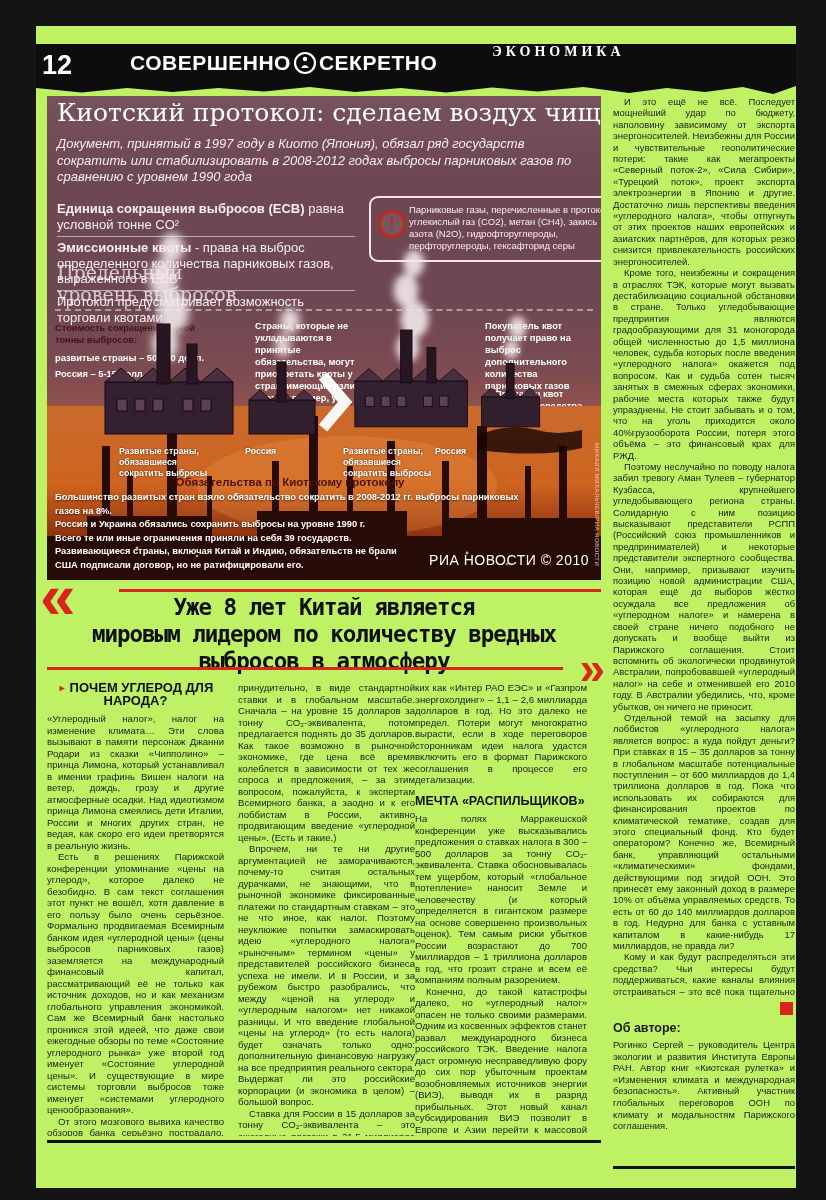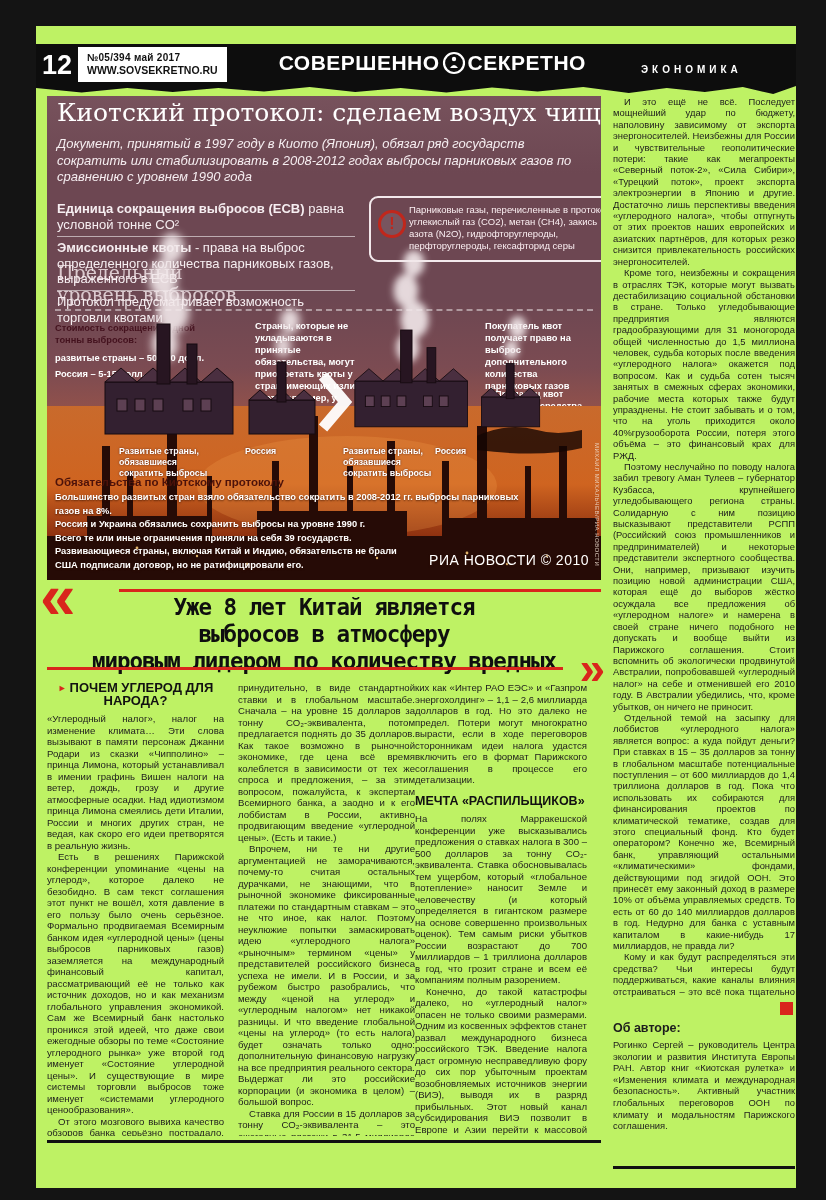--- a/index.html
+++ b/index.html
@@ -10,21 +10,21 @@
   #masthead{position:absolute;left:0;top:18px;width:760px;height:50px;background:#0d0d0d;
     clip-path:polygon(0 0,100% 0,100% 84%,97% 100%,93% 86%,88% 96%,83% 88%,78% 98%,72% 86%,66% 95%,60% 87%,54% 97%,48% 88%,42% 96%,36% 86%,30% 95%,24% 88%,18% 96%,12% 88%,6% 97%,0 88%);
     display:flex;align-items:flex-start;color:#fff;}
   .mh-num{width:42px;font-size:27px;font-weight:bold;text-align:center;line-height:42px;}
   .mh-info{background:#fff;color:#111;margin:3px 0 0 0;padding:4px 9px 5px;line-height:13px;}
   .mh-info .l1{font-size:10px;font-weight:bold;letter-spacing:.3px;}
   .mh-info .l2{font-size:10.5px;font-weight:bold;}
   .mh-logo{display:flex;align-items:center;gap:2px;margin:7px 0 0 52px;font-weight:bold;
     font-size:21px;letter-spacing:.5px;white-space:nowrap;font-family:"Liberation Sans",sans-serif;}
   .mh-emblem{width:24px;height:24px;display:inline-block;}
-  .mh-section{margin:20px 0 0 55px;font-size:10px;font-weight:bold;letter-spacing:4px;}
+  .mh-section{margin:0 0 0 55px;font-size:14px;font-weight:bold;letter-spacing:4px;font-family:Liberation Serif, serif;}
 
   
   #info{position:absolute;left:11px;top:70px;width:554px;height:484px;overflow:hidden;
     background:linear-gradient(180deg,#77525c 0%,#6d4752 16%,#6d4752 42%,#7b4b52 56%,#94524a 66%,#b35a39 74%,#cf6a26 82%,#a6430f 100%);
     color:#fff;}
   .ig-title{position:absolute;left:10px;top:2px;width:540px;font-family:"DejaVu Serif","Liberation Serif",serif;
     font-size:25px;color:#fff;white-space:nowrap;}
   .ig-sub{position:absolute;left:10px;top:40px;width:534px;font-size:13px;line-height:1.27;color:#f6eef1;font-style:italic;}
   .ig-defs{position:absolute;left:10px;top:102px;width:298px;font-size:13px;line-height:1.22;color:#f6eef1;}
   .ig-defs .item{padding:3px 0;}
@@ -43,21 +43,21 @@
   .ig-buyer{position:absolute;left:438px;top:224px;width:108px;font-size:9.3px;line-height:1.3;font-weight:bold;color:#fff;}
   .ig-seller{position:absolute;left:448px;top:292px;width:100px;font-size:9.3px;line-height:1.3;font-weight:bold;color:#fff;}
   .ig-photo{position:absolute;left:0;bottom:0;width:554px;height:174px;z-index:1;}
   .ig-fac{position:absolute;left:40px;top:128px;width:470px;height:245px;z-index:2;}
   .fl{position:absolute;z-index:3;font-size:8.8px;line-height:1.25;font-weight:bold;color:#fff;text-shadow:0 0 2px rgba(40,10,20,.7);}
   .fl1{left:72px;top:350px;width:96px;}
   .fl2{left:198px;top:350px;width:60px;}
   .fl3{left:296px;top:350px;width:96px;}
   .fl4{left:388px;top:350px;width:60px;}
   .ig-oblig{position:absolute;left:8px;top:380px;width:470px;z-index:4;}
-  .ig-oblig .hd{font-size:11.5px;font-weight:bold;color:#4d120a;margin-bottom:3px;}
+  .ig-oblig .hd{font-size:11.5px;font-weight:bold;color:#4d120a;margin-bottom:3px;text-align:center;}
   .ig-oblig .ln{font-size:9.3px;line-height:13.5px;font-weight:bold;color:#fff;text-shadow:0 1px 2px rgba(50,15,0,.75);}
   .ig-credit{position:absolute;right:12px;bottom:12px;z-index:4;font-size:14px;font-weight:normal;color:#fff;
     text-shadow:0 1px 2px rgba(50,15,0,.8);letter-spacing:.5px;}
   .ig-vcred{position:absolute;right:1px;bottom:14px;z-index:5;writing-mode:vertical-rl;font-size:6px;
     color:#efe0d2;opacity:.85;letter-spacing:.5px;}
 
   
   #pq{position:absolute;left:11px;top:559px;width:554px;height:94px;}
   .pq-line-top{position:absolute;left:72px;right:0;top:4px;height:3px;background:#d9261c;}
   .pq-line-bot{position:absolute;left:0;right:38px;bottom:9px;height:3px;background:#d9261c;}
@@ -89,24 +89,20 @@
   .about-t{font-size:9.4px;line-height:11.6px;text-align:justify;}
   .sb-rule{position:absolute;left:577px;top:1140px;width:182px;height:3px;background:#111;}
 </style>
 </head>
 <body>
 
 <div id="page">
 
   <div id="masthead">
     <div class="mh-num">12</div>
-    <div class="mh-info">
-      <div class="l1">№05/394   май 2017</div>
-      <div class="l2">WWW.SOVSEKRETNO.RU</div>
-    </div>
     <div class="mh-logo">
       <span>СОВЕРШЕННО</span>
       <span class="mh-emblem">
         <svg viewBox="0 0 24 24" width="24" height="24">
           <circle cx="12" cy="12" r="10" fill="none" stroke="#fff" stroke-width="2.2"></circle>
           <circle cx="12" cy="8" r="2.2" fill="#fff"></circle>
           <path d="M8,17 q4,-6 8,0 z" fill="#fff"></path>
         </svg>
       </span>
       <span>СЕКРЕТНО</span>
@@ -247,22 +243,22 @@
     </div>
     <div class="ig-credit">РИА НОВОСТИ © 2010</div>
     <div class="ig-vcred">МИХАИЛ МИХАЛЬЧЕВ/РИА НОВОСТИ</div>
   </div>
 
   <div id="pq">
     <span class="pq-open">«</span>
     <div class="pq-line-top"></div>
     <div class="pq-text">
       <span>Уже 8 лет Китай является</span>
+      <span>мировым лидером по количеству вредных</span>
       <span>выбросов в атмосферу</span>
-      <span>мировым лидером по количеству вредных</span>
     </div>
     <div class="pq-line-bot"></div>
     <span class="pq-close">»</span>
   </div>
 
   <div id="col1" class="col">
     <h3 class="art-h1"><span class="tri">►</span><span>ПОЧЁМ УГЛЕРОД ДЛЯ НАРОДА?</span></h3>
     <p class="ni">«Углеродный налог», налог на изменение климата… Эти слова вызывают в памяти персонаж Джанни Родари из сказки «Чипполино» – принца Лимона, который устанавливал в имении графинь Вишен налоги на ветер, дождь, грозу и другие атмосферные осадки. Над идиотизмом принца Лимона смеялись дети Италии, России и многих других стран, не ведая, как скоро его идеи претворятся в реальную жизнь.</p>
     <p>Есть в решениях Парижской конференции упоминание «цены на углерод», которое далеко не безобидно. В сам текст соглашения этот пункт не вошёл, хотя давление в его пользу было очень серьёзное. Формально продвигаемая Всемирным банком идея «углеродной цены» (цены выбросов парниковых газов) заземляется на международный финансовый капитал, рассматривающий её не только как источник доходов, но и как механизм глобального управления экономикой. Сам же Всемирный банк настолько проникся этой идеей, что даже свои ежегодные обзоры по теме «Состояние углеродного рынка» уже второй год именует «Состояние углеродной цены». И существующие в мире системы торговли выбросов тоже именует «системами углеродного ценообразования».</p>
     <p>От этого мозгового вывиха качество обзоров банка серьёзно пострадало, поскольку сводить рынок к функции ценообразования – экономически безграмотно. Любой первокурсник, читавший Адама Смита, скажет вам, что цена – это коэффициент обмена товара на рынке, образующийся на основе спроса и предложения. Но на этом театр абсурда, предлагаемый сторонниками «углеродной цены», только начинается. «Углеродную цену» предлагается ввести</p>

